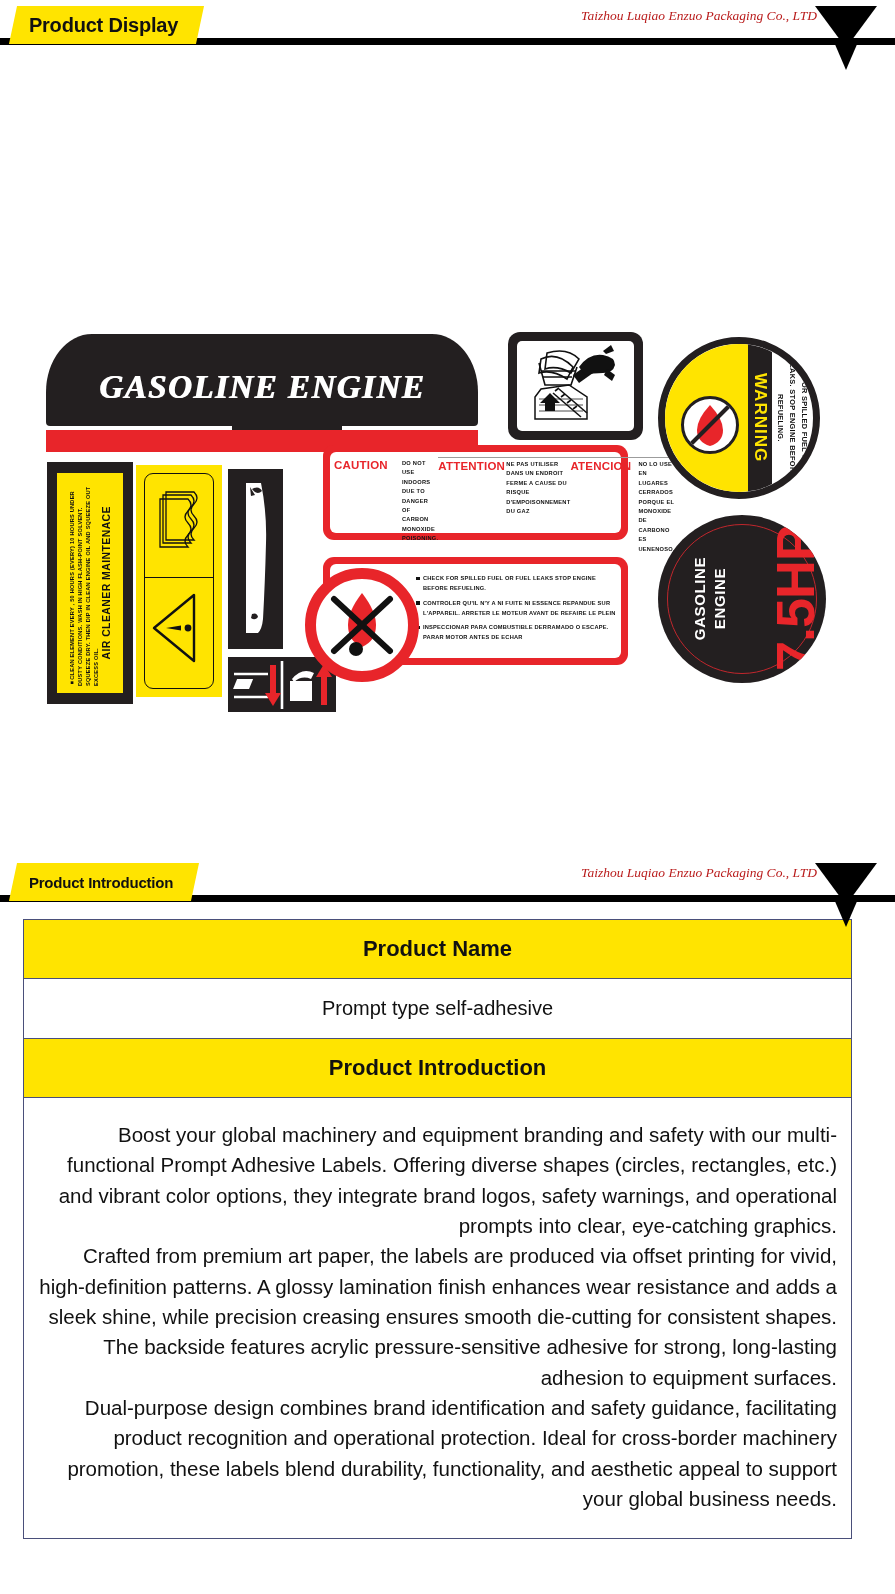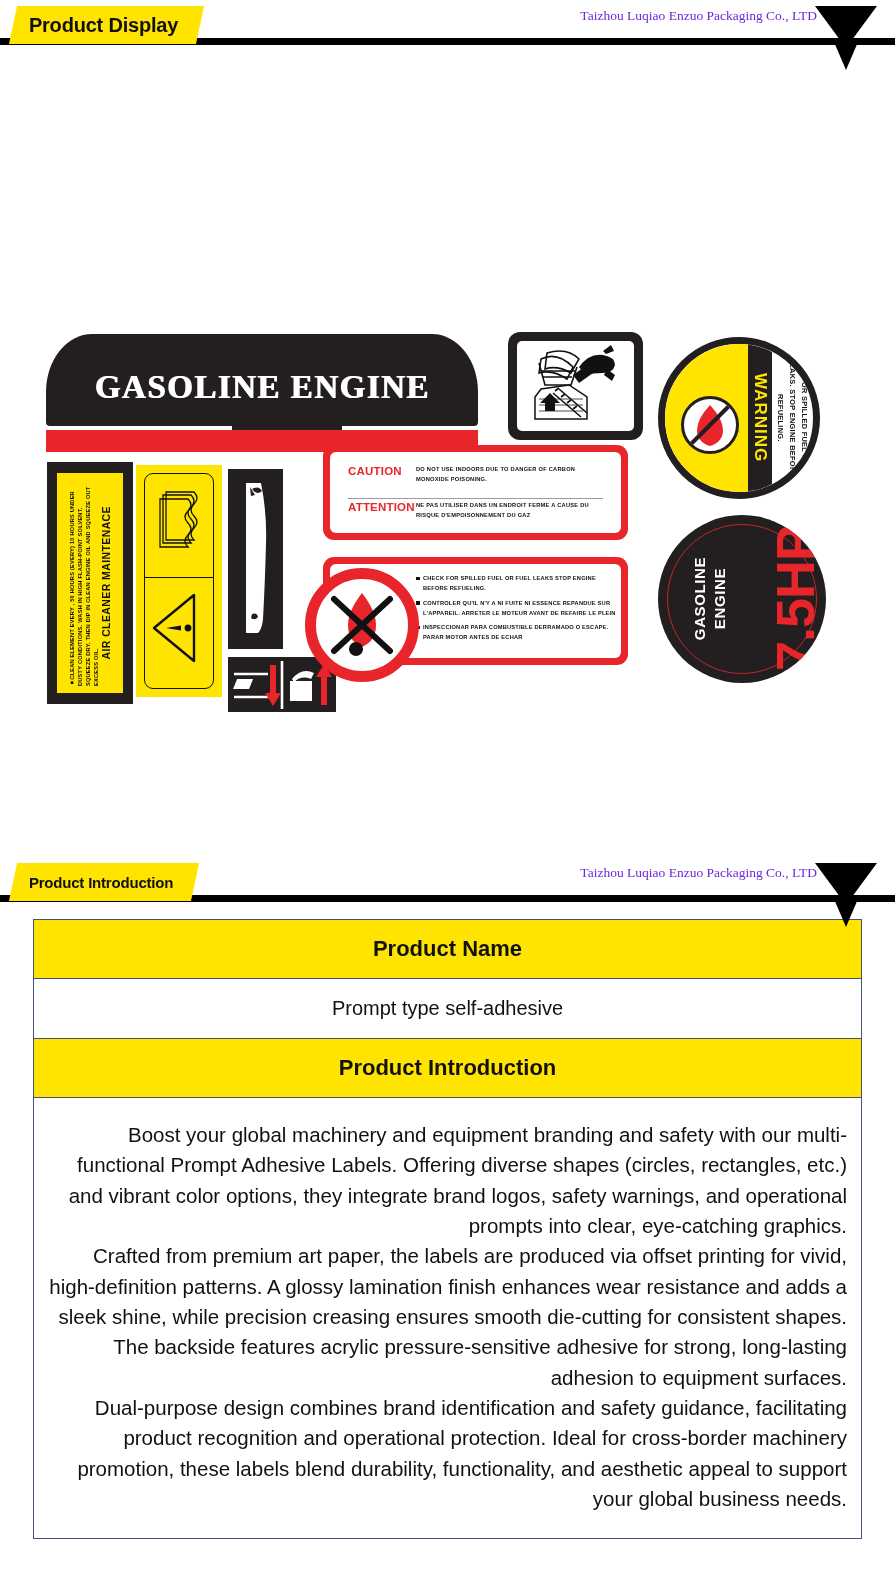--- a/index.html
+++ b/index.html
@@ -29,22 +29,23 @@
   .head-tab > span {
     transform:skewX(12deg);
     font-weight:bold; color:#111; white-space:nowrap;
     font-family:"Liberation Sans", sans-serif;
   }
   .tab-lg > span { font-size:20px; letter-spacing:-0.2px; }
   .tab-sm > span { font-size:15px; letter-spacing:-0.2px; }
   .head-company {
     position:absolute; right:78px; top:8px;
     font-family:"Liberation Serif", serif;
-    font-size:13.5px; color:#6d28d9; white-space:nowrap;
+    font-size:13.5px; color:#b91c1c; white-space:nowrap;
     z-index:2;
+    font-style:italic;
   }
   .head-tri {
     position:absolute; right:18px; top:6px;
     width:0; height:0;
     border-left:31px solid transparent;
     border-right:31px solid transparent;
     border-top:42px solid #000;
     z-index:4;
   }
   .head-tri-b {
@@ -58,21 +59,21 @@
 
   
   .display-stage { position:relative; width:895px; height:795px; }
   .art { position:absolute; left:46px; top:255px; width:800px; height:400px; }
 
   
   .lbl-banner {
     position:absolute; left:0; top:17px; width:432px; height:92px;
     background:#231f20;
     border-radius:46px 46px 4px 4px / 58px 58px 4px 4px;
-    display:flex; align-items:center; justify-content:center;
+    display:flex; align-items:center; justify-content:center;font-style:italic;
   }
   .lbl-banner .bt {
     color:#fff; font-weight:bold; font-size:33px;
     letter-spacing:1.5px; font-family:"Liberation Serif", serif;
     margin-top:14px; white-space:nowrap;
     text-shadow:1px 0 0 #fff;
   }
   .banner-notch {
     position:absolute; left:186px; top:100px; width:110px; height:14px;
     background:#231f20;
@@ -130,21 +131,21 @@
     background:#231f20;
   }
 
   
   .caution-block {
     position:absolute; left:277px; top:128px; width:305px; height:95px;
     background:#e8252a; border-radius:11px; padding:7px;
   }
   .caution-inner {
     background:#fff; width:100%; height:100%; border-radius:6px;
-    padding:5px 18px; display:flex; flex-direction:column; justify-content:space-around;
+    padding:5px 4px; display:flex; flex-direction:row; justify-content:space-around;
   }
   .caution-row { display:flex; align-items:flex-start; padding:2px 0; }
   .caution-row + .caution-row { border-top:1px solid #9c9c9c;justify-content:space-between; }
   .c-word {
     color:#e8252a; font-weight:bold; font-size:11.5px;
     width:68px; flex:0 0 68px; letter-spacing:0.2px;
   }
   .c-txt { font-size:5.7px; font-weight:bold; line-height:1.65; color:#111; letter-spacing:0.25px; }
 
   
@@ -236,21 +237,21 @@
     position:absolute; right:6px; top:0; height:100%;
     display:flex; align-items:center;
   }
   .hp-num span {
     writing-mode:vertical-rl; transform:rotate(180deg);
     color:#e8252a; font-weight:bold; font-size:54px; letter-spacing:-1px;
     line-height:0.9;
   }
 
   
-  .intro-wrap { position:relative; width:743px; padding:0 33px; }
+  .intro-wrap { position:relative; width:743px; padding:0 23px; }
   .intro-table {
     border:1.5px solid #4a4f7a; border-collapse:collapse; width:829px;
     background:#fff;
   }
   .intro-table td {
     border:1.5px solid #4a4f7a;
     text-align:center; padding:14px 10px;
     font-family:"Liberation Sans", sans-serif; color:#111;
   }
   td.th-yellow { background:#ffe400; font-weight:bold; font-size:22px; padding:16px 10px; }
@@ -345,20 +346,24 @@
 
     <div class="caution-block">
       <div class="caution-inner">
         <div class="caution-row">
           <div class="c-word">CAUTION</div>
           <div class="c-txt">DO NOT USE INDOORS DUE TO DANGER OF CARBON MONOXIDE POISONING.</div>
         </div>
         <div class="caution-row">
           <div class="c-word">ATTENTION</div>
           <div class="c-txt">NE PAS UTILISER DANS UN ENDROIT FERME A CAUSE DU RISQUE D'EMPOISONNEMENT DU GAZ</div>
+        </div>
+        <div class="caution-row">
+          <div class="c-word">ATENCION</div>
+          <div class="c-txt">NO LO  USE EN LUGARES CERRADOS PORQUE EL MONOXIDE DE CARBONO ES UENENOSO.</div>
         </div>
       </div>
     </div>
 
     <div class="fuel-block">
       <div class="fuel-inner">
         <div class="fuel-list">
           <div class="fuel-li">CHECK FOR SPILLED FUEL OR FUEL LEAKS STOP ENGINE BEFORE REFUELING.</div>
           <div class="fuel-li">CONTROLER QU'IL N'Y A NI FUITE NI ESSENCE REPANDUE SUR L'APPAREIL. ARRETER LE MOTEUR AVANT DE REFAIRE LE PLEIN</div>
           <div class="fuel-li">INSPECCIONAR PARA COMBUSTIBLE DERRAMADO O ESCAPE. PARAR MOTOR ANTES DE ECHAR</div>

